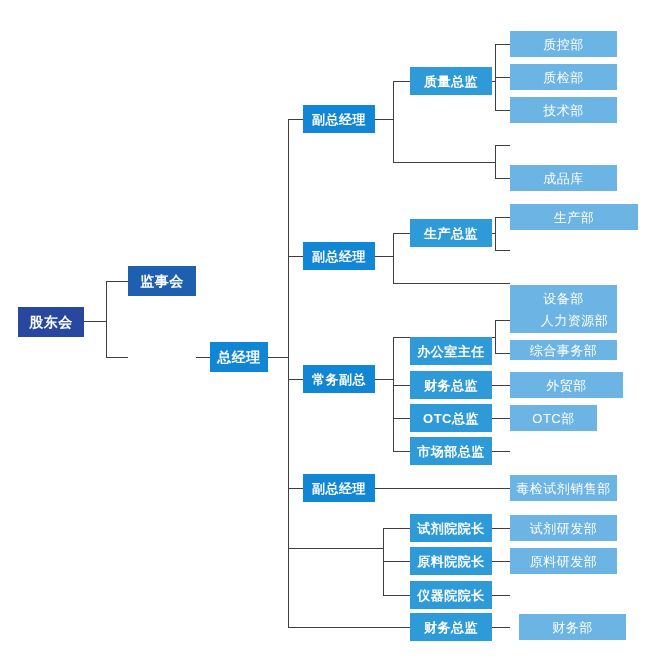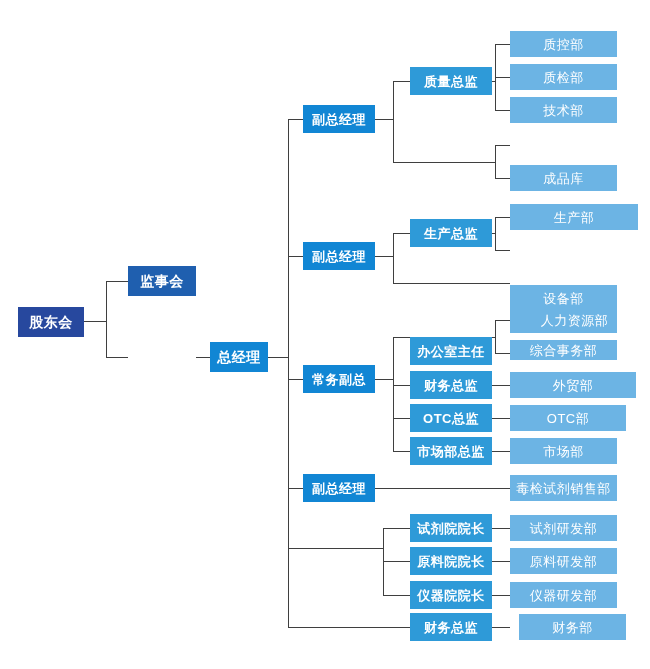--- a/index.html
+++ b/index.html
@@ -148,29 +148,27 @@
 
   <div class="node lvl-dept" style="left:510px;top:204px;width:128px;height:26px;">生产部</div>
 
   <div class="node lvl-dept" style="left:510px;top:237px;width:107px;height:26px;margin-top:48px;">设备部</div>
 
 
   <div class="node lvl-dept" style="left:510px;top:307px;width:107px;height:26px;padding-left:22px;">人力资源部</div>
 
   <div class="node lvl-dept" style="left:510px;top:340px;width:107px;height:20px;">综合事务部</div>
 
-  <div class="node lvl-dept" style="left:510px;top:372px;width:126px;height:26px;">外贸部</div>
+  <div class="node lvl-dept" style="left:510px;top:372px;width:113px;height:26px;">外贸部</div>
 
-  <div class="node lvl-dept" style="left:510px;top:405px;width:116px;height:26px;">OTC部</div>
+  <div class="node lvl-dept" style="left:510px;top:405px;width:87px;height:26px;">OTC部</div>
 
-  <div class="node lvl-dept" style="left:510px;top:438px;width:107px;height:26px;">市场部</div>
 
   <div class="node lvl-dept" style="left:510px;top:475px;width:107px;height:26px;">毒检试剂销售部</div>
 
   <div class="node lvl-dept" style="left:510px;top:515px;width:107px;height:26px;">试剂研发部</div>
 
   <div class="node lvl-dept" style="left:510px;top:548px;width:107px;height:26px;">原料研发部</div>
 
-  <div class="node lvl-dept" style="left:510px;top:582px;width:107px;height:26px;">仪器研发部</div>
 
   <div class="node lvl-dept" style="left:510px;top:614px;width:107px;height:26px;margin-left:9px;">财务部</div>
 
 </div>
 
 </body></html>

